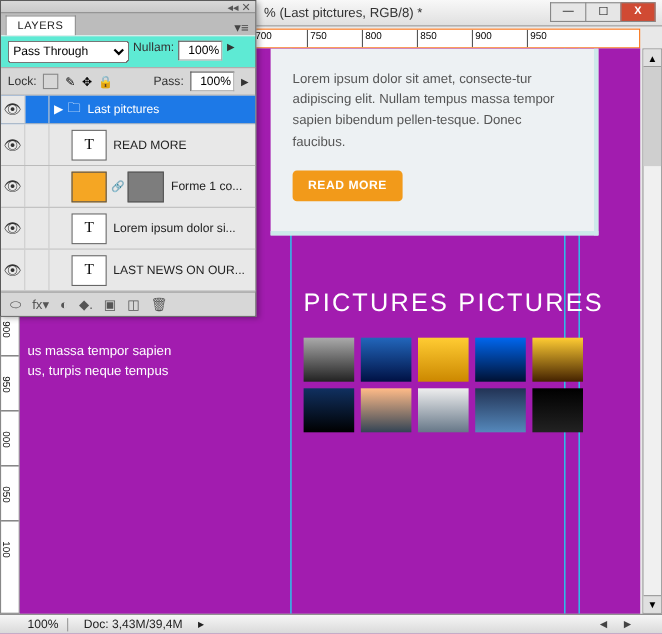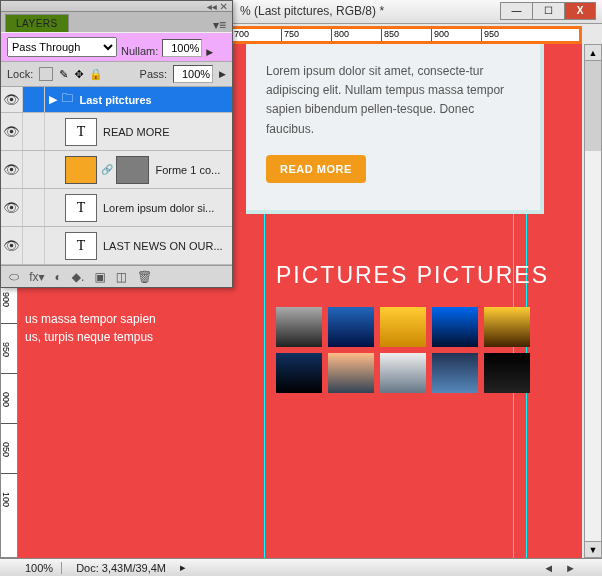--- a/index.html
+++ b/index.html
@@ -9,28 +9,28 @@
 .docwin{position:absolute;left:0;top:0;right:0;bottom:0;background:#e8e8e8}
 .docwin .titlebar{position:absolute;left:0;right:0;top:-2px;height:26px;background:linear-gradient(#fafafa,#e0e0e0);border-bottom:1px solid #999;display:flex;align-items:center;justify-content:space-between;padding:0 6px 0 240px}
 .docwin .title{font-size:12px;color:#333}
 .docwin .winbtns{display:flex;gap:0}
 .docwin .winbtn{width:32px;height:18px;border:1px solid #888;display:flex;align-items:center;justify-content:center;font-size:10px}
 .docwin .winbtn.min{background:#e6e6e6;border-right:none}
 .docwin .winbtn.max{background:#e6e6e6;border-right:none}
 .docwin .winbtn.close{background:#d04a33;color:#fff;font-weight:bold}
 
 
-.ruler-h{position:absolute;left:18px;right:20px;top:26px;height:18px;background:#fff;border:3px solid #f97316;display:flex;overflow:hidden;padding-left:210px}
+.ruler-h{position:absolute;left:18px;right:20px;top:26px;height:18px;background:#fff;border:1px solid #f97316;display:flex;overflow:hidden;padding-left:210px}
 .ruler-h .tick{width:50px;border-left:1px solid #555;font-size:9px;padding-left:2px;color:#000;flex-shrink:0}
 .ruler-corner{position:absolute;left:0;top:26px;width:18px;height:18px;background:#f4f4f4;border:1px solid #888}
 .ruler-v{position:absolute;left:0;top:272px;width:18px;bottom:18px;background:#fff;border:1px solid #888;display:flex;flex-direction:column}
 .ruler-v .tick{height:50px;border-top:1px solid #555;font-size:9px;color:#000;writing-mode:vertical-lr;padding-top:2px;display:flex;flex-direction:column;align-items:center}
 
 
-.canvas{position:absolute;left:18px;top:44px;right:20px;bottom:18px;background:#ef4444;overflow:hidden}
+.canvas{position:absolute;left:18px;top:44px;right:20px;bottom:18px;background:#a21caf;overflow:hidden}
 .card{position:absolute;left:228px;top:0;width:298px;height:170px;background:#edf1f3;border:4px solid #cdeaea;border-top:none;border-left:none;padding:18px 20px}
 .card p{font-size:12px;color:#555;line-height:1.6}
 .card .btn{display:inline-block;margin-top:16px;background:#f29a1a;color:#fff;font-size:11px;font-weight:bold;letter-spacing:.5px;padding:8px 14px;border-radius:4px}
 .canvastxt{position:absolute;left:7px;top:266px;color:#fff;font-size:12px;line-height:1.5}
 .popular{position:absolute;left:258px;top:218px}
 .popular h2{color:#fff;font-weight:300;font-size:23px;letter-spacing:2px;margin-bottom:18px}
 .thumbs{display:flex;flex-wrap:wrap;width:260px;gap:6px}
 .thumb{width:46px;height:40px;background:#555;display:block}
 .t1{background:linear-gradient(#aaa,#222)}
 .t2{background:linear-gradient(#26b,#014)}
@@ -52,39 +52,39 @@
 .vscroll .thumb{background:#cfcfcf;height:90px;margin-top:0;width:100%}
 
 
 .statusbar{position:absolute;left:0;right:0;bottom:0;height:18px;background:linear-gradient(#f6f6f6,#d9d9d9);border-top:1px solid #888;display:flex;align-items:center;font-size:11px;padding-left:25px;gap:14px;color:#222}
 .statusbar .zoom{border-right:1px solid #999;padding-right:8px}
 .statusbar .arrs{margin-left:auto;margin-right:22px;letter-spacing:4px;color:#444}
 
 
 .panel{position:absolute;left:0;top:0;width:233px;background:#d7d7d7;border:1px solid #5a5a5a;box-shadow:2px 2px 5px rgba(0,0,0,.3);font-size:11px}
 .panel .grip{height:10px;position:relative;backgroun:#ccc;text-align:right;padding-right:4px;color:#555;font-size:10px;background:linear-gradient(#d8d8d8,#c9c9c9)}
-.panel .tab{display:inline-block;background:#4d7c0f;border:1px solid #8a8a8a;border-bottom:none;padding:3px 10px;font-size:10px;letter-spacing:.5px;margin-left:4px;color:#222}
+.panel .tab{display:inline-block;background:#ffffff;border:1px solid #8a8a8a;border-bottom:none;padding:3px 10px;font-size:10px;letter-spacing:.5px;margin-left:4px;color:#222}
 .panel .tabrow{height:21px;background:#bcbcbc;border-top:1px solid #8a8a8a;display:flex;align-items:flex-end}
 .panel .tabrow .menu{margin-left:auto;padding:0 6px;color:#444;font-size:12px}
-.panel .opts{display:flex;align-items:flex-end;padding:4px 6px;gap:4px;background:#f0abfc;border-top:1px solid #eee}
+.panel .opts{display:flex;align-items:flex-start;padding:4px 6px;gap:4px;background:#5eead4;border-top:1px solid #eee}
 .panel select{font-size:11px;height:20px;width:110px}
 .panel .lbl{color:#333}
 .panel .pct{width:40px;height:18px;font-size:11px;text-align:right;padding-right:2px;border:1px inset #aaa}
 .panel .tri{font-size:9px;color:#333}
 .panel .lockrow{display:flex;align-items:center;padding:3px 6px;gap:6px;border-top:1px solid #aaa;border-bottom:1px solid #aaa;background:#d7d7d7}
 .panel .lockico{width:14px;height:14px;border:1px solid #888;display:inline-block}
 .panel .layers{background:#e8e8e8}
 .layer{display:flex;align-items:center;height:38px;border-bottom:1px solid #bbb;background:#e8e8e8}
 .layer .eye{width:22px;text-align:center;font-size:13px;color:#333;border-right:1px solid #ccc;height:100%;display:flex;align-items:center;justify-content:center}
 .layer .gap{width:22px;border-right:1px solid #ccc;height:100%}
 .layer .pad{width:20px}
 .layer .thumb{width:32px;height:28px;border:1px solid #666;background:#fff;display:flex;align-items:center;justify-content:center;margin-right:6px;font-size:14px;font-family:Georgia,serif}
 .layer .nm{flex:1;color:#222;white-space:nowrap;overflow:hidden;text-overflow:ellipsis}
 .layer.selected{background:#1d79e7;color:#fff}
-.layer.selected .nm{color:#fff;font-weight:bold}
+.layer.selected .nm{color:#fff;font-weight:normal}
 .layer.selected .eye{background:#e8e8e8;color:#333}
 .layer.group{height:26px}
 .layer.group .folder{color:#fff;font-size:12px;margin-right:6px}
 .layer.group .arrow{color:#fff;margin:0 4px}
 .layer .sw{width:32px;height:28px;display:flex}
 .layer .sw .a{flex:1;background:#f5a623;border:1px solid #555}
 .layer .sw .b{flex:1;background:#7d7d7d;border:1px solid #555;margin-left:-1px}
 .layer .link{font-size:10px;color:#555;margin:0 4px}
 .panel .footer{height:22px;background:#d7d7d7;border-top:1px solid #999;display:flex;align-items:center;gap:10px;padding:0 8px;color:#555}
 .panel .footer span{font-size:12px}

